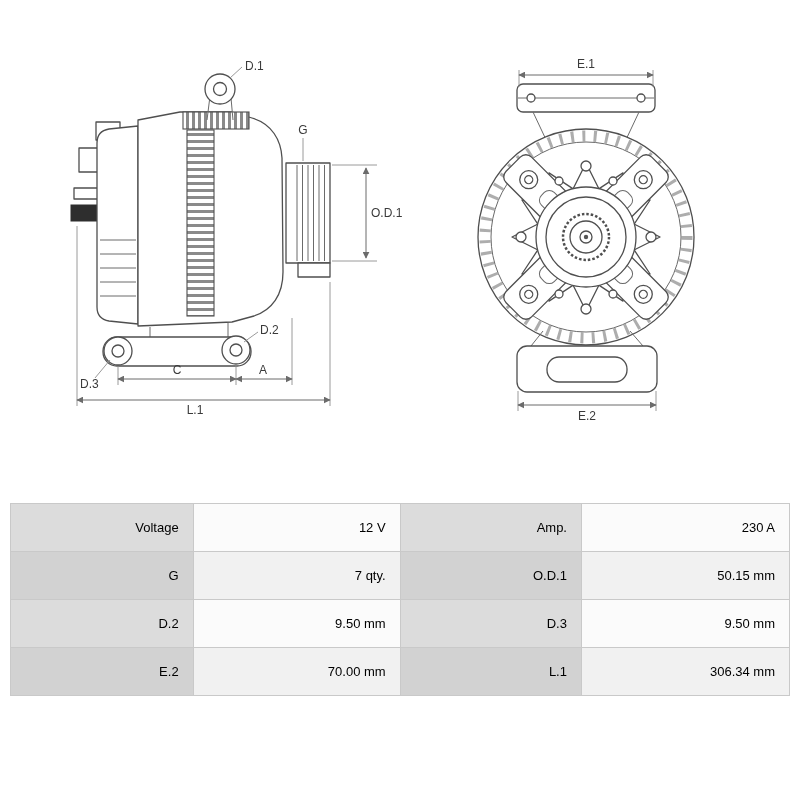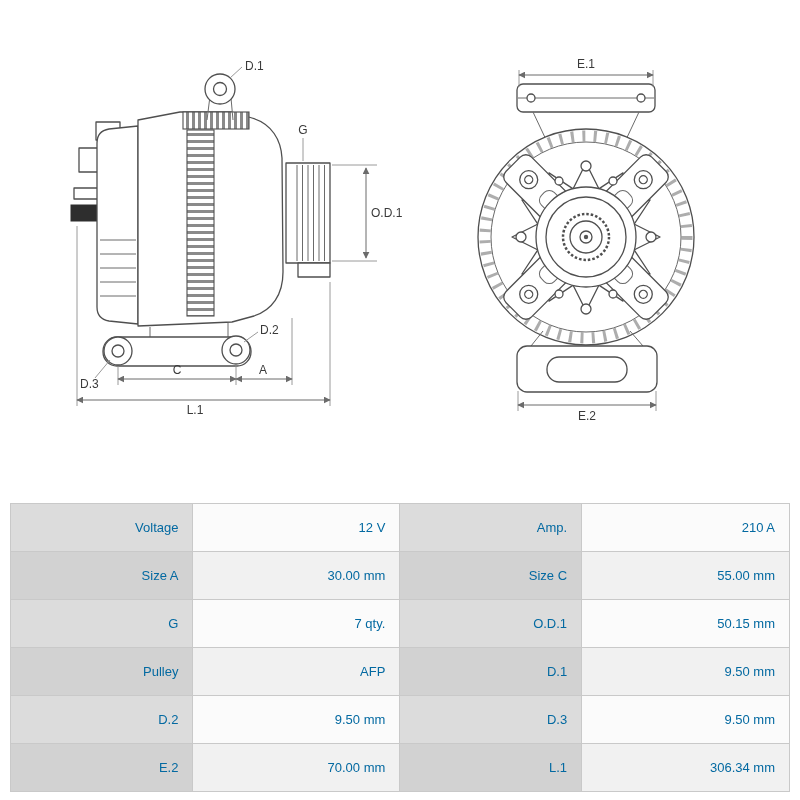--- a/index.html
+++ b/index.html
@@ -16,21 +16,21 @@
     font-size:12px; fill:#3a3a3a;
   }
   .part  { fill:#ffffff; stroke:#4f4f4f; stroke-width:1.3; stroke-linejoin:round; }
   .thin  { fill:none; stroke:#6a6a6a; stroke-width:1; }
   .dark  { fill:#2e2e2e; stroke:#2e2e2e; }
   .dim   { stroke:#6b6b6b; stroke-width:1; fill:none; }
   .ext   { stroke:#8f8f8f; stroke-width:0.9; fill:none; }
 
   table.spec { position:absolute; left:10px; top:503px; width:780px; border-collapse:collapse; }
   table.spec td {
-    height:28px; font-size:13px; color:#0369a1;
+    height:28px; font-size:13px; color:#000000;
     text-align:right; padding:16px 14px; border:1px solid #c9c9c9;
     white-space:nowrap;
   }
   td.lbl { background:#dcdcdc; width:200px; }
   td.val { background:#fbfbfb; width:226px;margin-left:40px; }
   tr:nth-child(even) td.lbl { background:#d2d2d2; }
   tr:nth-child(even) td.val { background:#f1f1f1; }
   td.blank { background:#ffffff; border:none; }
 </style>
 </head>
@@ -277,39 +277,27 @@
       </g>
     </svg>
   </div>
 
   <table class="spec">
     <tbody>
       <tr>
         <td class="lbl">Voltage</td>
         <td class="val">12 V</td>
         <td class="lbl">Amp.</td>
-        <td class="val">210 A</td>
-      </tr>
-      <tr>
-        <td class="lbl">Size A</td>
-        <td class="val">30.00 mm</td>
-        <td class="lbl">Size C</td>
-        <td class="val">55.00 mm</td>
+        <td class="val">230 A</td>
       </tr>
       <tr>
         <td class="lbl">G</td>
         <td class="val">7 qty.</td>
         <td class="lbl">O.D.1</td>
         <td class="val">50.15 mm</td>
-      </tr>
-      <tr>
-        <td class="lbl">Pulley</td>
-        <td class="val">AFP</td>
-        <td class="lbl">D.1</td>
-        <td class="val">9.50 mm</td>
       </tr>
       <tr>
         <td class="lbl">D.2</td>
         <td class="val">9.50 mm</td>
         <td class="lbl">D.3</td>
         <td class="val">9.50 mm</td>
       </tr>
       <tr>
         <td class="lbl">E.2</td>
         <td class="val">70.00 mm</td>

